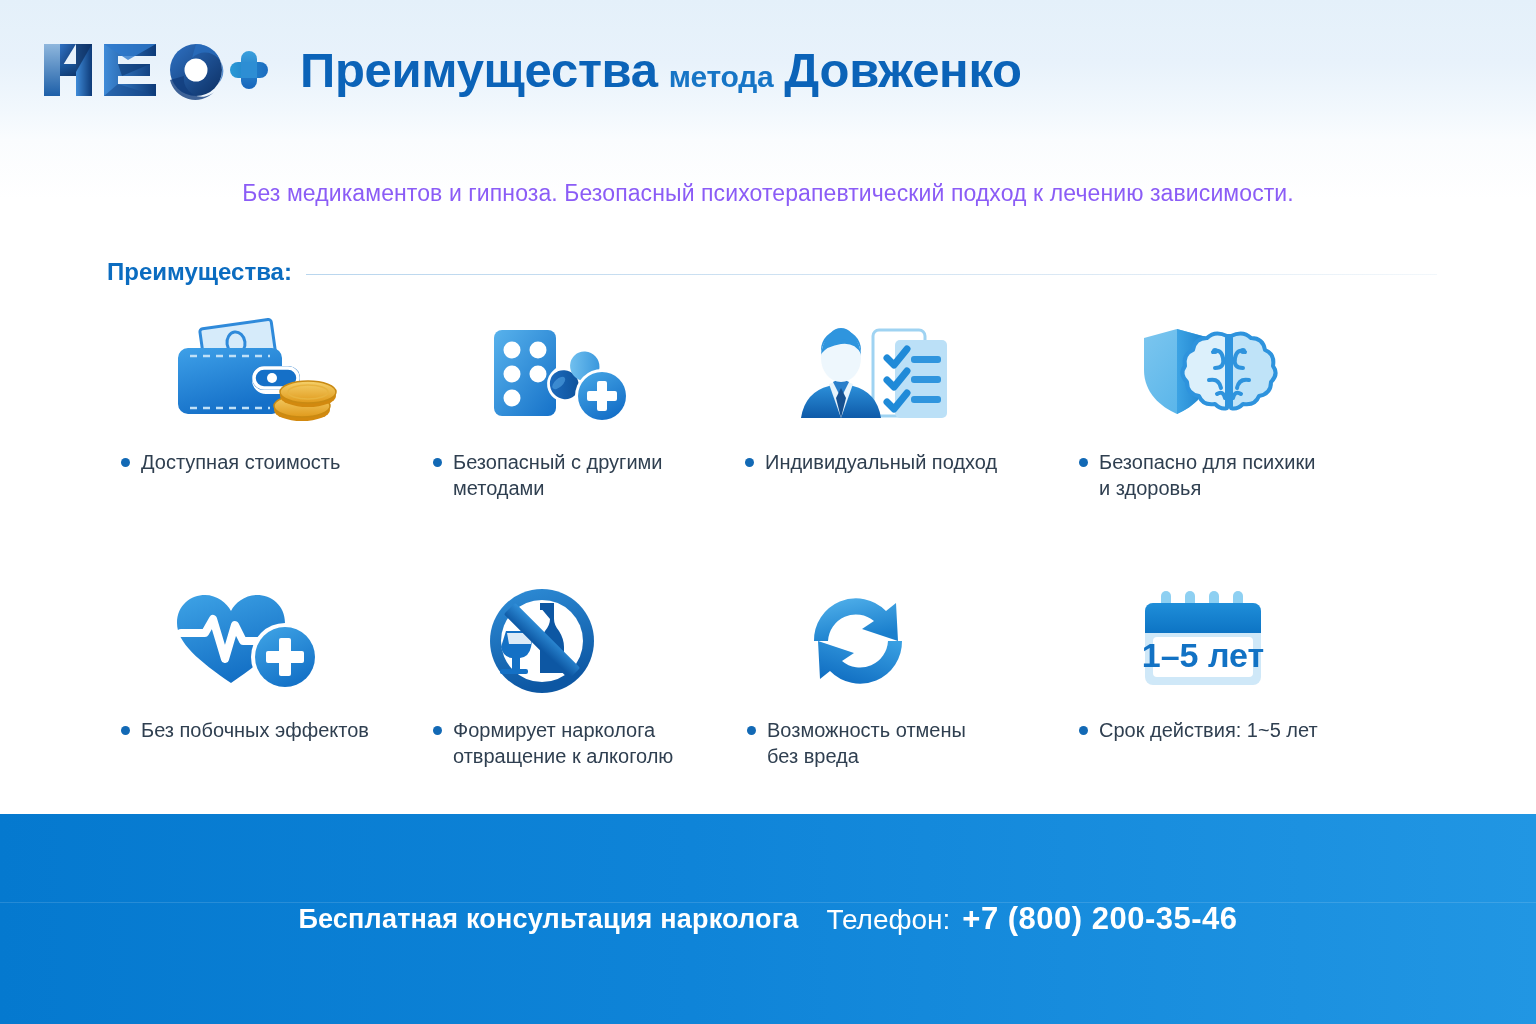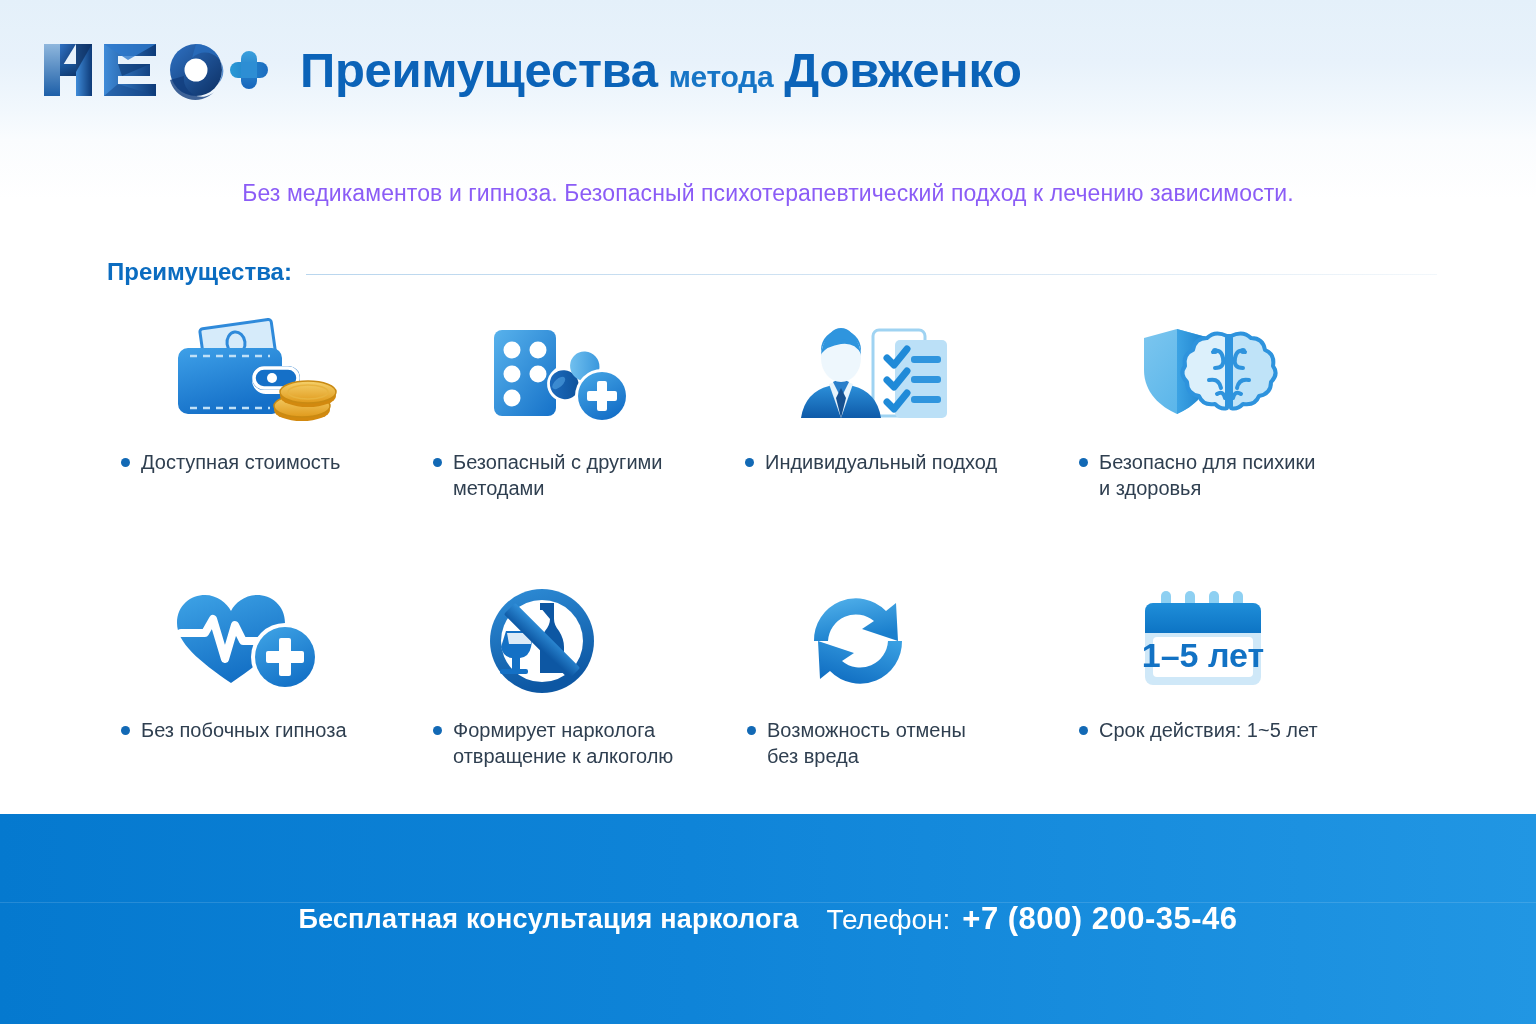--- a/index.html
+++ b/index.html
@@ -389,21 +389,21 @@
           <path d="M62 98 C30 76 8 58 8 38 C8 20 22 10 36 10 C48 10 58 18 62 26 C66 18 76 10 88 10 C102 10 116 20 116 38 C116 58 94 76 62 98 Z" fill="url(#hg1)"></path>
           <polyline points="12,48 36,48 44,34 56,74 66,40 74,56 112,56" fill="none" stroke="#ffffff" stroke-width="8" stroke-linejoin="round" stroke-linecap="round"></polyline>
           <circle cx="116" cy="72" r="34" fill="#ffffff"></circle>
           <circle cx="116" cy="72" r="30" fill="url(#hg2)"></circle>
           <rect x="110" y="53" width="12" height="38" rx="2" fill="#ffffff"></rect>
           <rect x="97" y="66" width="38" height="12" rx="2" fill="#ffffff"></rect>
         </svg>
       </div>
       <div class="label">
         <span class="dot"></span>
-        <span>Без побочных гипноза</span>
+        <span>Без побочных эффектов</span>
       </div>
     </div>
 
     <div class="cell r2c2">
       <div class="icon-wrap">
         <svg width="170" height="112" viewBox="0 0 170 112">
           <defs>
             <linearGradient id="ng1" x1="0" y1="0" x2="0.3" y2="1">
               <stop offset="0" stop-color="#2f8ed8"></stop>
                 <stop offset="1" stop-color="#0d57a3"></stop>

